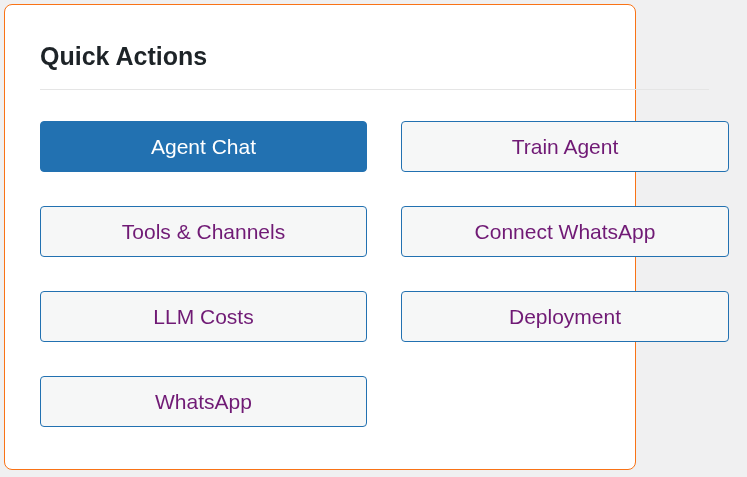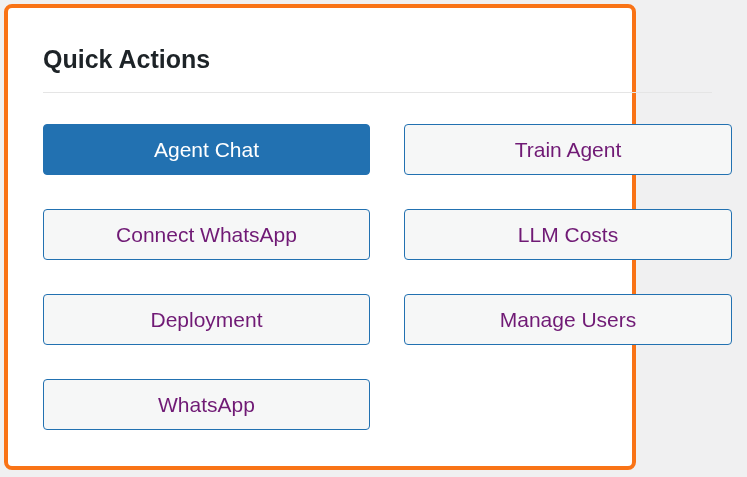--- a/index.html
+++ b/index.html
@@ -8,21 +8,21 @@
     background: #f0f0f1;
     font-family: "Liberation Sans", sans-serif;
     position: relative;
     overflow: hidden;
   }
   .card {
     position: absolute;
     left: 4px; top: 4px;
     width: 632px; height: 466px;
     background: #ffffff;
-    border: 4px solid #f97316;
+    border: 1px solid #f97316;
     border-radius: 8px;
     box-sizing: border-box;
   }
   .title {
     position: absolute;
     left: 35px; top: 36px;
     margin: 0;
     font-size: 25px;
     font-weight: bold;
     color: #1d2327;
@@ -67,19 +67,19 @@
 </style>
 </head>
 <body>
 
 <div class="card">
   <h2 class="title">Quick Actions</h2>
   <div class="divider"></div>
   <div class="grid">
     <button class="btn primary">Agent Chat</button>
     <button class="btn">Train Agent</button>
+    <button class="btn">Tools &amp; Channels</button>
     <button class="btn">Connect WhatsApp</button>
     <button class="btn">LLM Costs</button>
     <button class="btn">Deployment</button>
-    <button class="btn">Manage Users</button>
     <button class="btn">WhatsApp</button>
   </div>
 </div>
 
 </body></html>

